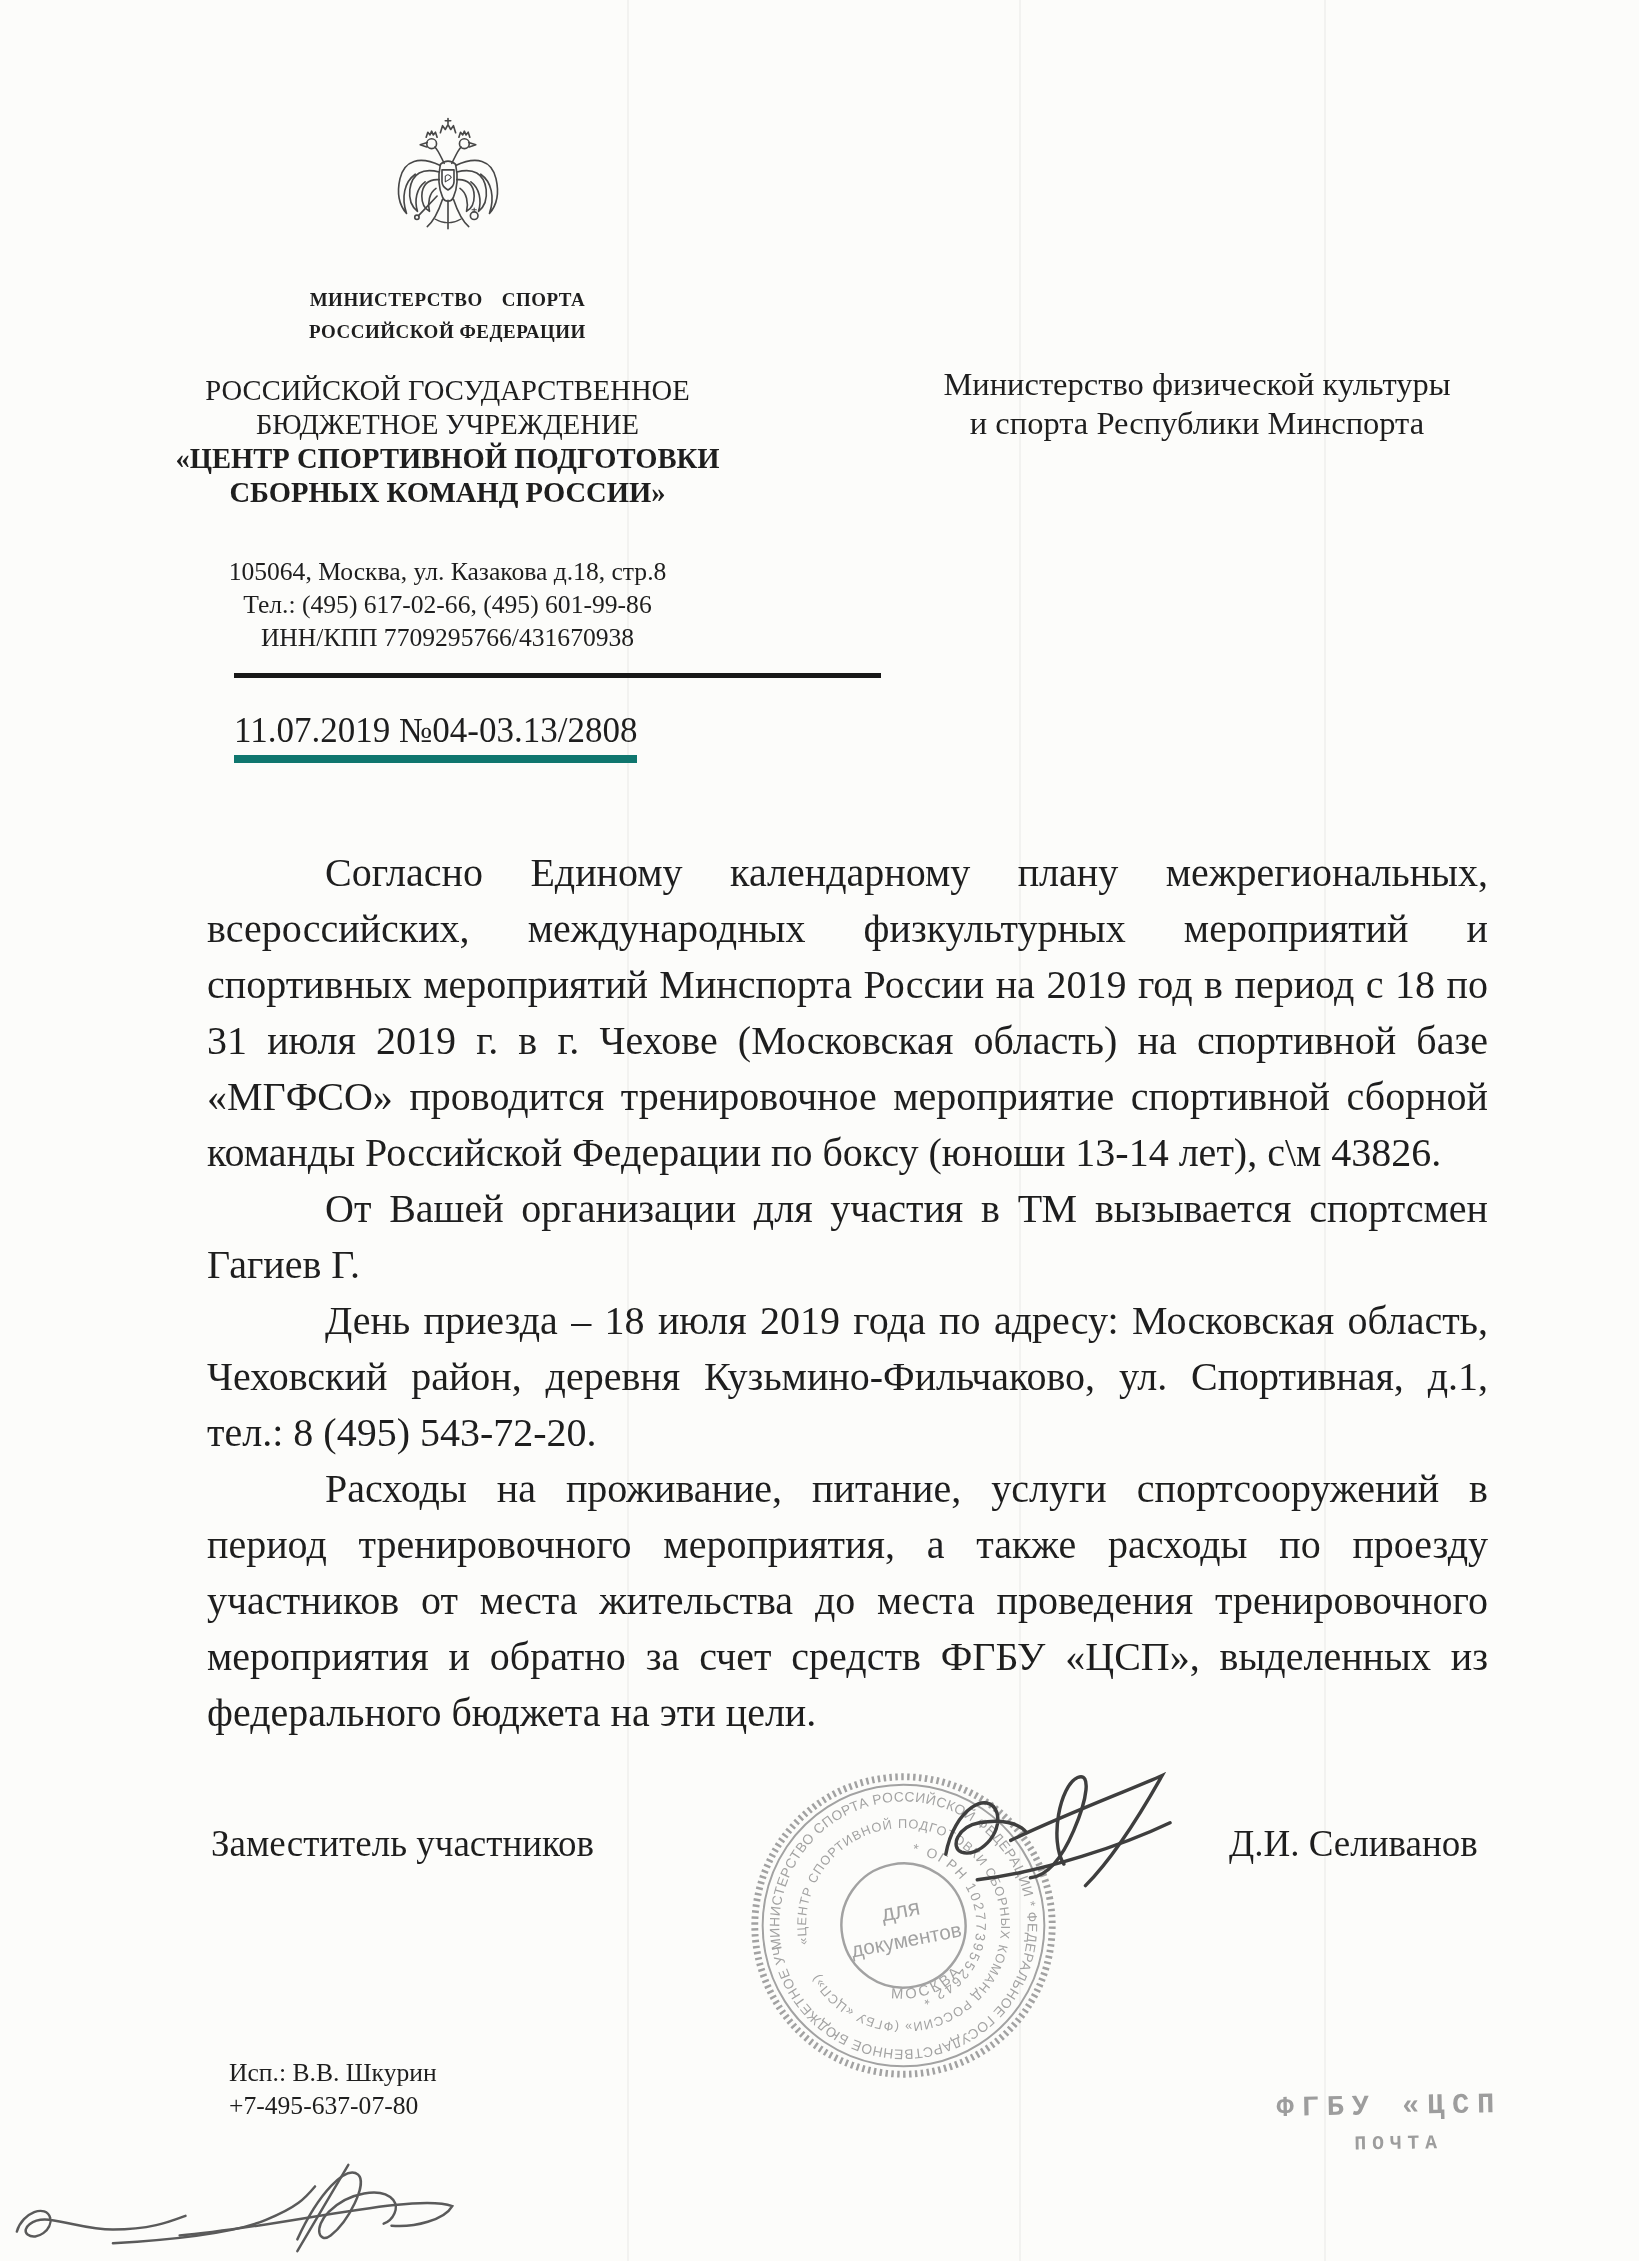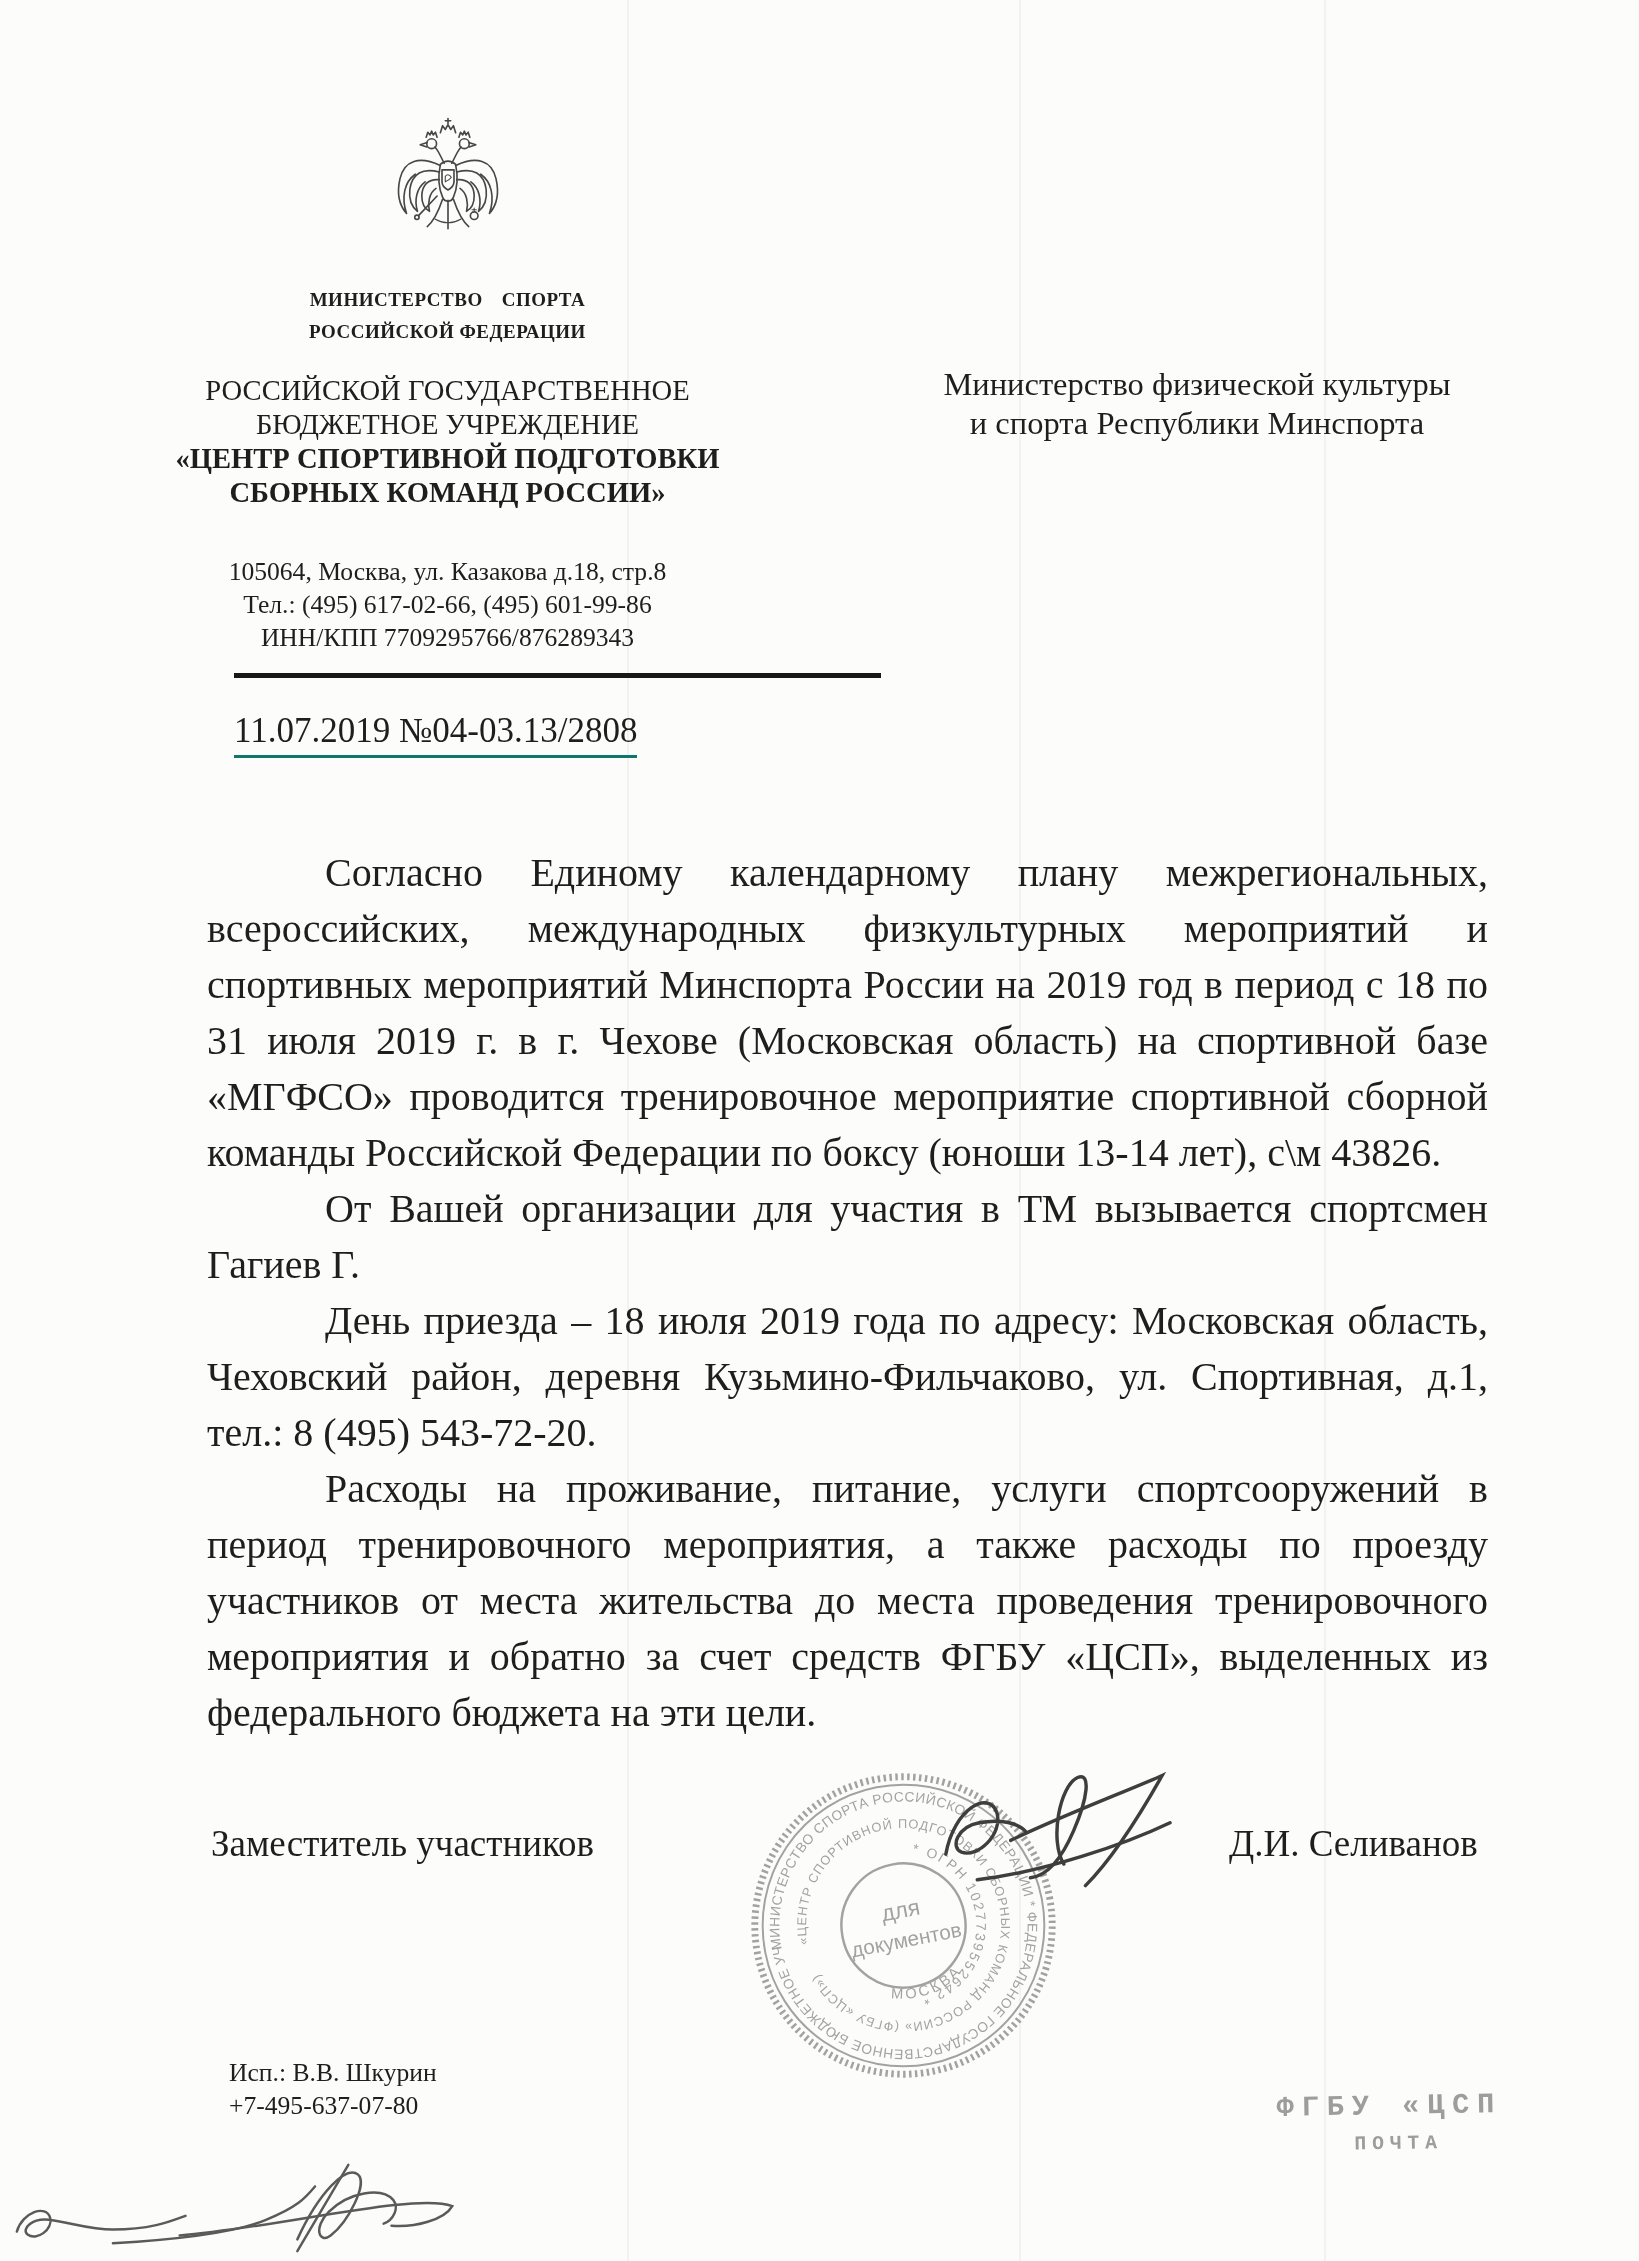--- a/index.html
+++ b/index.html
@@ -16,21 +16,21 @@
   .ministry .l1{word-spacing:13.8px;}
   .org{margin-top:25.6px; font-size:28.6px; line-height:34px;}
   .org .b{font-weight:bold;}
   .addr{margin-top:45px; font-size:25.6px; line-height:33px;}
   
   .recipient{position:absolute; left:867px; top:365px; width:660px; text-align:center;
              font-size:32.5px; line-height:39px;}
   
   .rule{position:absolute; left:234px; top:673px; width:647px; height:4.9px; background:#181818;}
   .refline{position:absolute; left:234px; top:711px; font-size:35px;}
-  .refline span{border-bottom:3px solid #0f766e; padding-bottom:4.9px;}
+  .refline span{border-bottom:8px solid #0f766e; padding-bottom:4.9px;}
   
   .body{position:absolute; left:207px; top:845px; width:1281px;
         font-size:40px; line-height:56px; text-align:justify;}
   .body p{margin:0; text-indent:118px;}
   
   .sig-title{position:absolute; left:211px; top:1822px; font-size:37px;}
   .sig-name{position:absolute; left:1229px; top:1822px; font-size:37px;}
   
   .stamp{position:absolute; left:741px; top:1763px; width:325px; height:325px;
          transform:rotate(-11deg); opacity:.82;}
@@ -97,21 +97,21 @@
     </div>
     <div class="org">
       <div>РОССИЙСКОЙ ГОСУДАРСТВЕННОЕ</div>
       <div>БЮДЖЕТНОЕ УЧРЕЖДЕНИЕ</div>
       <div class="b">«ЦЕНТР СПОРТИВНОЙ ПОДГОТОВКИ</div>
       <div class="b">СБОРНЫХ КОМАНД РОССИИ»</div>
     </div>
     <div class="addr">
       <div>105064, Москва, ул. Казакова д.18, стр.8</div>
       <div>Тел.: (495) 617-02-66, (495) 601-99-86</div>
-      <div>ИНН/КПП 7709295766/876289343</div>
+      <div>ИНН/КПП 7709295766/431670938</div>
     </div>
   </div>
 
   <div class="recipient">
     <div>Министерство физической культуры</div>
     <div>и спорта Республики Минспорта</div>
   </div>
 
   <div class="rule"></div>
   <div class="refline">

